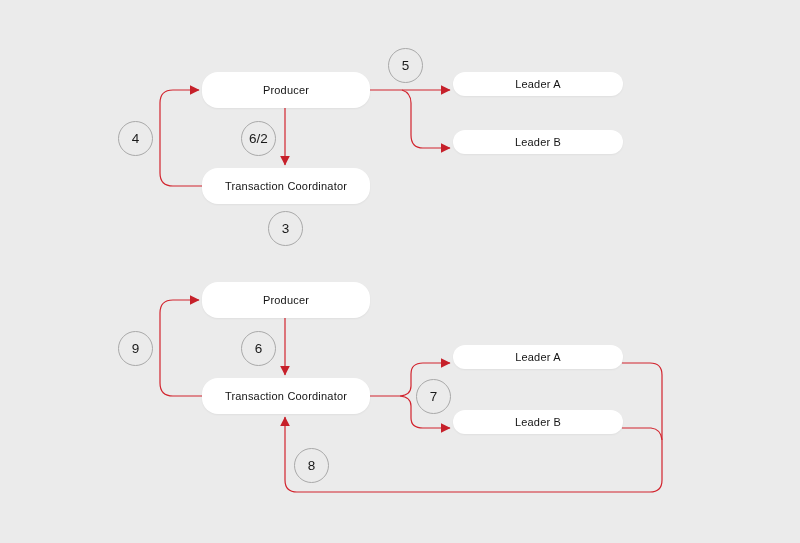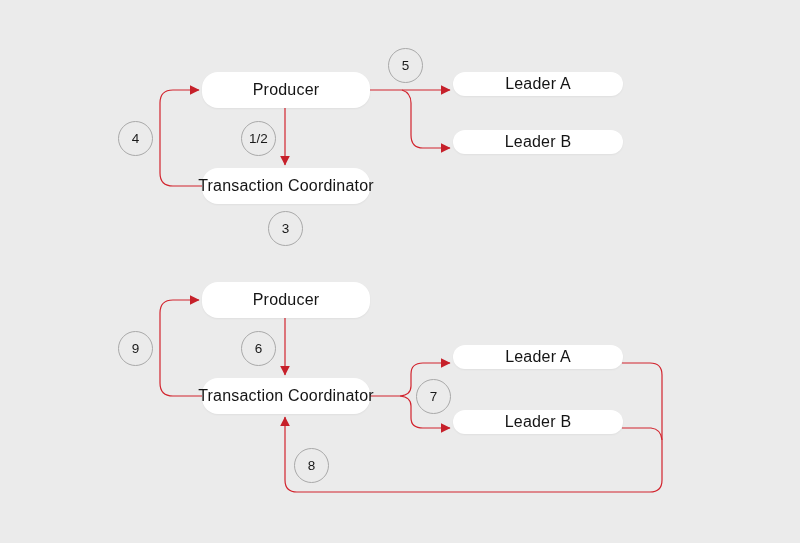--- a/index.html
+++ b/index.html
@@ -16,21 +16,21 @@
   .wires{
     position:absolute;left:0;top:0;width:800px;height:543px;
     pointer-events:none;
   }
   .node{
     position:absolute;
     background:#ffffff;
     border-radius:16px;
     box-shadow:0 1px 2px rgba(0,0,0,0.05);
     display:flex;align-items:center;justify-content:center;
-    font-size:16px;
+    font-size:11px;
     letter-spacing:.2px;
     color:#141414;
     white-space:nowrap;
   }
   .node.wide{width:168px;height:36px;}
   .node.leader{width:170px;height:24px;}
   .step{
     position:absolute;
     width:35px;height:35px;
     border:1px solid #a9a9a9;
@@ -87,21 +87,21 @@
     </g>
   </svg>
 
   <div class="node wide producer-top">Producer</div>
   <div class="node leader leader-a-top">Leader A</div>
   <div class="node leader leader-b-top">Leader B</div>
   <div class="node wide coordinator-top">Transaction Coordinator</div>
 
   <div class="step step-5">5</div>
   <div class="step step-4">4</div>
-  <div class="step step-12">1/2</div>
+  <div class="step step-12">6/2</div>
   <div class="step step-3">3</div>
 
   <div class="node wide producer-bot">Producer</div>
   <div class="node wide coordinator-bot">Transaction Coordinator</div>
   <div class="node leader leader-a-bot">Leader A</div>
   <div class="node leader leader-b-bot">Leader B</div>
 
   <div class="step step-9">9</div>
   <div class="step step-6">6</div>
   <div class="step step-7">7</div>

